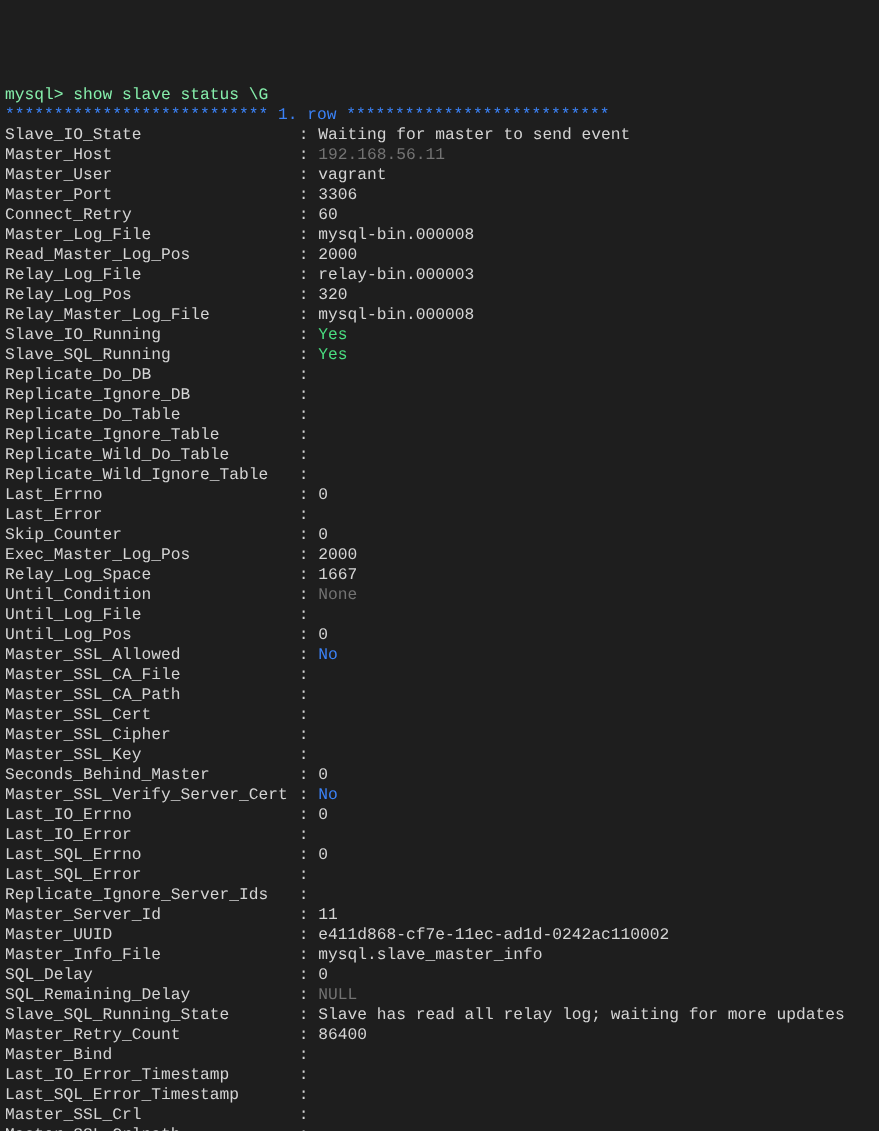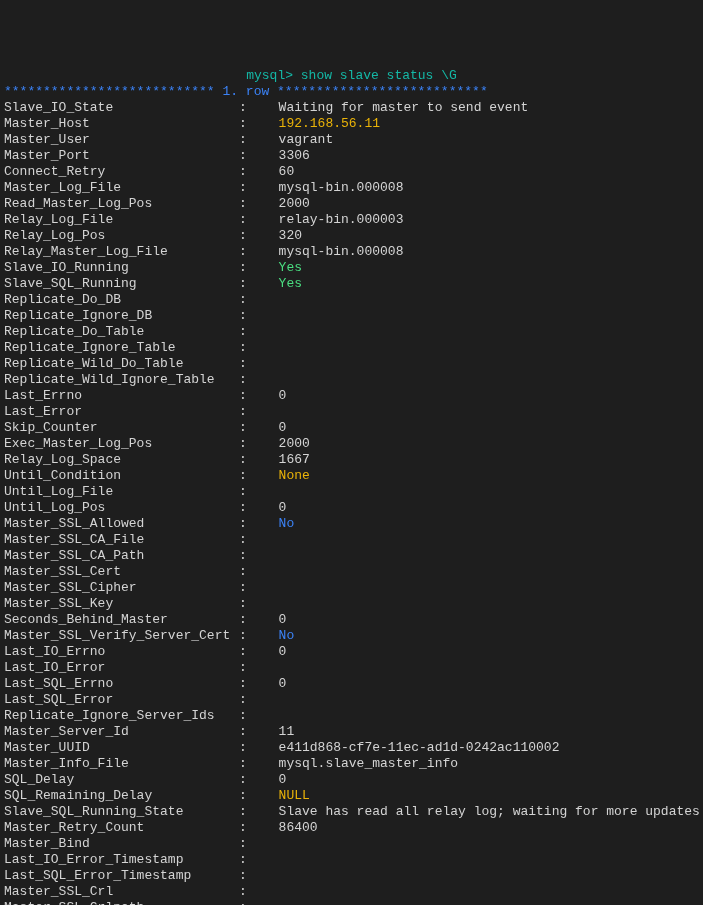--- a/index.html
+++ b/index.html
@@ -11,38 +11,36 @@
       background-color: #1e1e1e;
       color: #d4d4d4;
       font-family: 'Consolas', 'Monaco', 'Courier New', monospace;
       font-size: 13px;
       line-height: 16px;
       padding: 4px;
       white-space: pre;
       position: relative;
     }
     .prompt {
-      color: #14b8a6;
-      text-align: center;
+      color: #86efac;
     }
     .row-header {
       color: #3b82f6;
     }
     .field-label {
       color: #d4d4d4;
       display: inline-block;
       text-align: left;
       width: 235px;
     }
     .field-value {
       color: #d4d4d4;
-      margin-left: 24px;
     }
     .magenta {
-      color: #eab308;
+      color: #737373;
     }
     .green {
       color: #4ade80;
     }
     .red {
       color: #3b82f6;
     }
     .line {
       display: block;
     }

